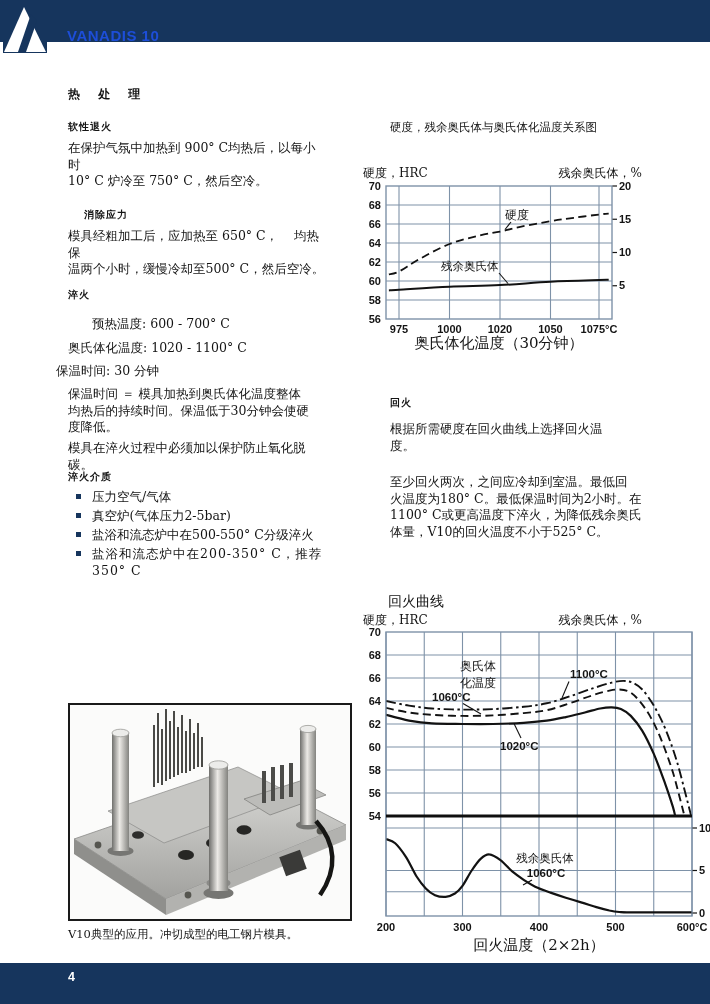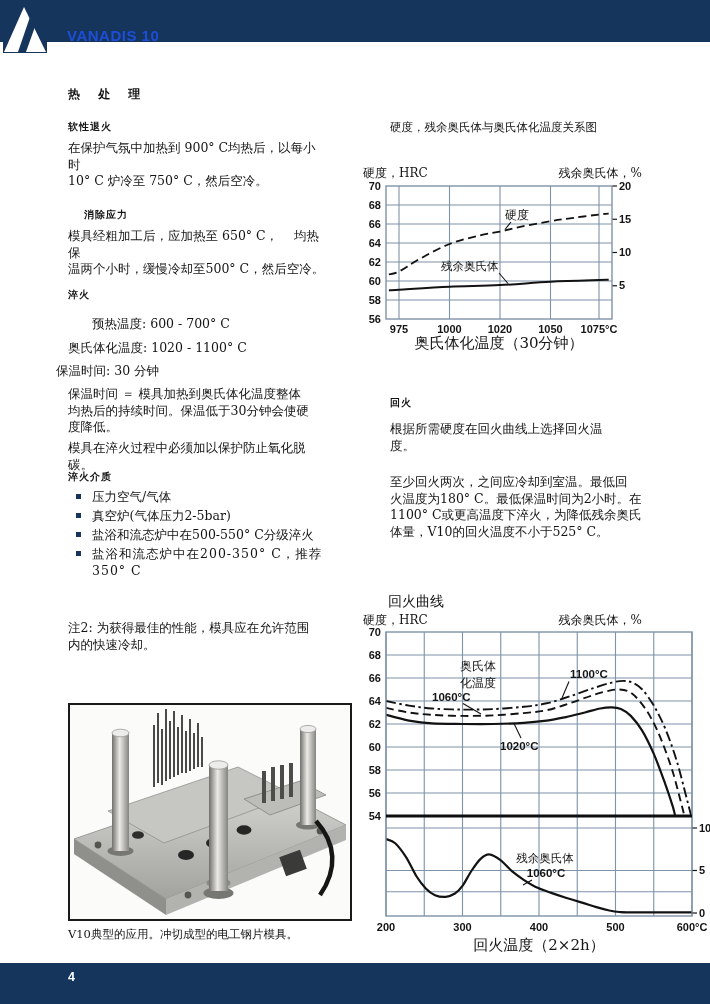--- a/index.html
+++ b/index.html
@@ -57,22 +57,20 @@
   <div class="bullet-sq" style="left:76px;top:494px;"></div>
   <div class="abs body-text" style="left:92px;top:489px;width:276px;">压力空气/气体</div>
   <div class="bullet-sq" style="left:76px;top:513px;"></div>
   <div class="abs body-text" style="left:92px;top:508px;width:276px;">真空炉(气体压力2-5bar)</div>
   <div class="bullet-sq" style="left:76px;top:532px;"></div>
   <div class="abs body-text" style="left:92px;top:527px;width:276px;">盐浴和流态炉中在500-550° C分级淬火</div>
   <div class="bullet-sq" style="left:76px;top:551px;"></div>
   <div class="abs body-text" style="left:92px;top:546px;width:276px;letter-spacing:1px;">盐浴和流态炉中在200-350° C，推荐
 350° C</div>
 
-  <div class="abs body-text" style="left:68px;top:620px;width:300px;">注2: 为获得最佳的性能，模具应在允许范围
-内的快速冷却。</div>
 
   <svg class="abs" style="left:68px;top:703px;" width="284" height="218" viewBox="0 0 284 218">
     <defs>
       <linearGradient id="gPlate" x1="0" y1="0" x2="0" y2="1">
         <stop offset="0" stop-color="#d9d9d6"></stop>
           <stop offset="1" stop-color="#a2a29f"></stop>
       </linearGradient>
       <linearGradient id="gPost" x1="0" y1="0" x2="1" y2="0">
         <stop offset="0" stop-color="#6f6f6c"></stop>
           <stop offset="0.45" stop-color="#eceae6"></stop>

